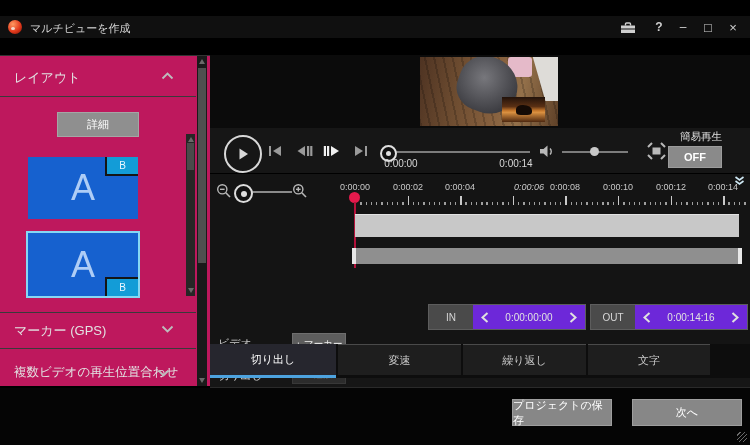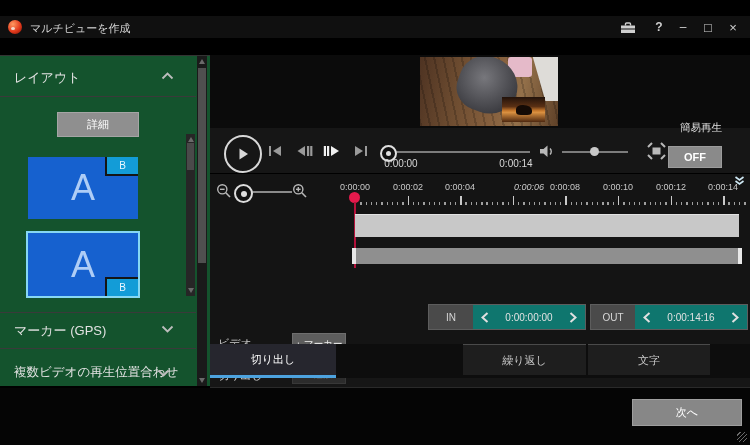--- a/index.html
+++ b/index.html
@@ -19,21 +19,21 @@
   .tb-min{left:672px;width:22px;}
   .tb-max{left:697px;width:22px;font-size:13px;}
   .tb-close{left:722px;width:22px;font-size:13px;}
   .tb-tool{left:615px;width:26px;}
 
   
   .header{position:absolute;left:0;top:22px;width:750px;height:33px;background:#000;}
   .header .h1{position:absolute;left:13px;top:3px;font-size:21px;font-weight:bold;color:#fff;letter-spacing:1px;}
 
   
-  .sidebar{position:absolute;left:0;top:55px;width:236px;height:330px;background:#14532d;border-top:1px solid #333;}
+  .sidebar{position:absolute;left:0;top:55px;width:236px;height:330px;background:#be185d;border-top:1px solid #333;}
   .sec-hdr{position:absolute;left:0;width:196px;height:30px;}
   .sec-label{position:absolute;left:14px;top:8px;font-size:13px;color:#e2e2e2;}
   .sec-chev{position:absolute;right:22px;top:11px;}
   .sb-div{position:absolute;left:0;width:196px;height:1px;background:#3a3a3a;}
   .detail-btn{position:absolute;left:57px;top:56px;width:80px;height:23px;background:#8f8f8f;border:1px solid #a5a5a5;
     color:#fff;font-size:11px;display:flex;align-items:center;justify-content:center;}
   .thumb{position:absolute;left:28px;width:110px;height:62px;background:#1661cf;}
   .thumb .A{position:absolute;left:0;top:0;right:0;bottom:0;display:flex;align-items:center;justify-content:center;
     font-size:36px;color:#aecdf6;font-weight:normal;}
   .subbox{position:absolute;width:31px;height:17px;background:#139cd7;display:flex;align-items:center;justify-content:center;
@@ -70,21 +70,21 @@
     display:flex;align-items:center;justify-content:center;}
   .step{position:absolute;top:89px;}
   .slider-line{position:absolute;height:2px;background:#7c7c7c;}
   .seek-line{left:176px;top:96px;width:144px;}
   .seek-handle{position:absolute;left:170px;top:90px;width:13px;height:13px;border:2px solid #e0e0e0;border-radius:50%;background:#111;}
   .seek-handle:after{content:"";position:absolute;left:4px;top:4px;width:5px;height:5px;border-radius:50%;background:#e0e0e0;}
   .time-label{position:absolute;top:103px;width:56px;text-align:center;font-size:10px;color:#d8d8d8;}
   .vol-line{left:352px;top:96px;width:66px;}
   .vol-handle{position:absolute;left:380px;top:92px;width:9px;height:9px;border-radius:50%;background:#c8c8c8;}
   .fs-icon{position:absolute;left:436px;top:86px;}
-  .sp-label{position:absolute;right:28px;top:66px;font-size:10.5px;color:#e0e0e0;}
+  .sp-label{position:absolute;right:28px;top:75px;font-size:10.5px;color:#e0e0e0;}
   .off-btn{position:absolute;right:28px;top:91px;width:52px;height:20px;background:#8a8a8a;border:1px solid #9c9c9c;
     color:#fff;font-size:11px;font-weight:bold;display:flex;align-items:center;justify-content:center;}
 
   
   .timeline{position:absolute;left:0;top:118px;width:540px;height:171px;background:#141414;border-top:1px solid #000;}
   .collapse{position:absolute;left:524px;top:2px;}
   .zoom-icon{position:absolute;top:9px;}
   .zslider-line{position:absolute;left:26px;top:17px;width:56px;height:2px;background:#8a8a8a;}
   .zslider-handle{position:absolute;left:24px;top:10px;width:15px;height:15px;border:2px solid #ddd;border-radius:50%;background:#111;}
   .zslider-handle:after{content:"";position:absolute;left:4.5px;top:4.5px;width:6px;height:6px;border-radius:50%;background:#ddd;}
@@ -101,21 +101,21 @@
   .trk-btn.on{background:#5d5d5d;color:#f0f0f0;height:21px;border:1px solid #6e6e6e;}
   .trk-btn.off{background:#2c2c2c;color:#585858;height:16px;border:1px solid #383838;}
   .clip1{position:absolute;left:145px;top:40px;width:384px;height:22px;background:#c8c8c8;border-top:1px solid #e2e2e2;}
   .clip2{position:absolute;left:142px;top:74px;width:390px;height:16px;background:#8f8f8f;}
   .clip2 .hdl{position:absolute;top:0;width:4px;height:16px;background:#e8e8e8;}
   .clip2 .hdl.l{left:0;} .clip2 .hdl.r{right:0;}
   .row-div{position:absolute;left:0;width:540px;height:1px;background:#2a2a2a;}
 
   
   .inout{position:absolute;left:218px;top:130px;height:24px;display:flex;gap:4px;}
-  .io-group{display:flex;height:24px;border:1px solid #5d5d5d;background:#0f766e;}
+  .io-group{display:flex;height:24px;border:1px solid #5d5d5d;background:#6d28d9;}
   .io-cell{display:flex;align-items:center;justify-content:center;font-size:10px;color:#c9c9c9;}
   .io-tag{width:44px;background:#4a4a4a;color:#d6d6d6;}
   .io-arr{width:24px;}
   .io-val{width:64px;color:#e2e2e2;}
 
   
   .tabs{position:absolute;left:0;top:289px;width:540px;height:34px;background:#0d0d0d;}
   .tab{position:absolute;top:0;height:31px;display:flex;align-items:center;justify-content:center;font-size:11px;}
   .tab.active{left:0;width:126px;background:#26262e;color:#fff;}
   .tab.t1{left:128px;width:123px;} .tab.t2{left:253px;width:123px;} .tab.t3{left:378px;width:122px;}
@@ -363,24 +363,26 @@
               </svg>
           </span>
         </div>
 
       </div>
 
     </div>
 
     <div class="tabs">
       <div class="tab active">切り出し</div>
+      <div class="tab inactive t1">変速</div>
       <div class="tab inactive t2">繰り返し</div>
       <div class="tab inactive t3">文字</div>
       <div class="tab-underline"></div>
     </div>
   </div>
 
   <div class="footer">
+    <div class="foot-btn save-btn">プロジェクトの保存</div>
     <div class="foot-btn next-btn">次へ</div>
     <div class="grip"></div>
   </div>
 
 </div>
 
 </body></html>

